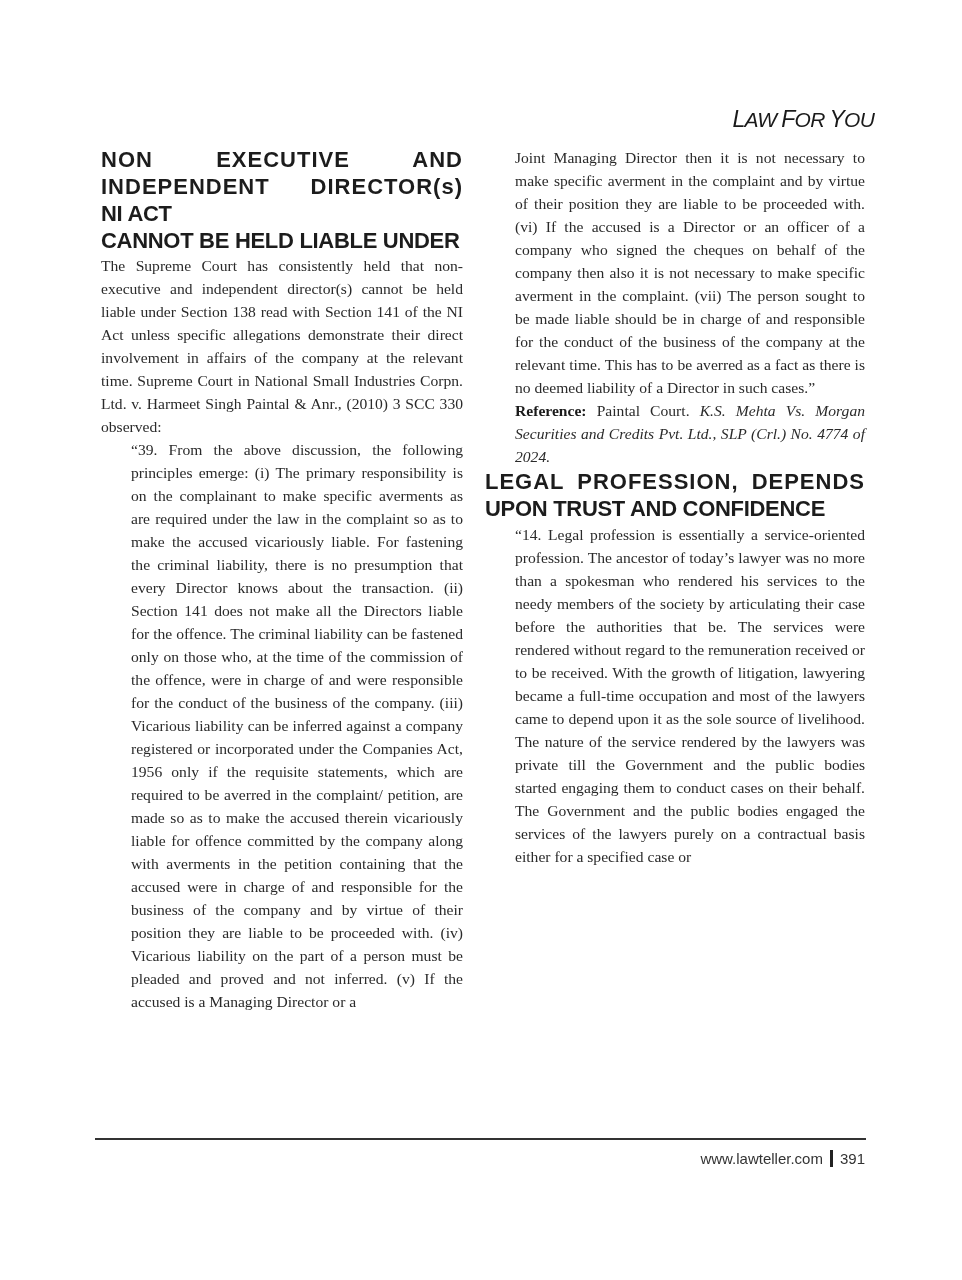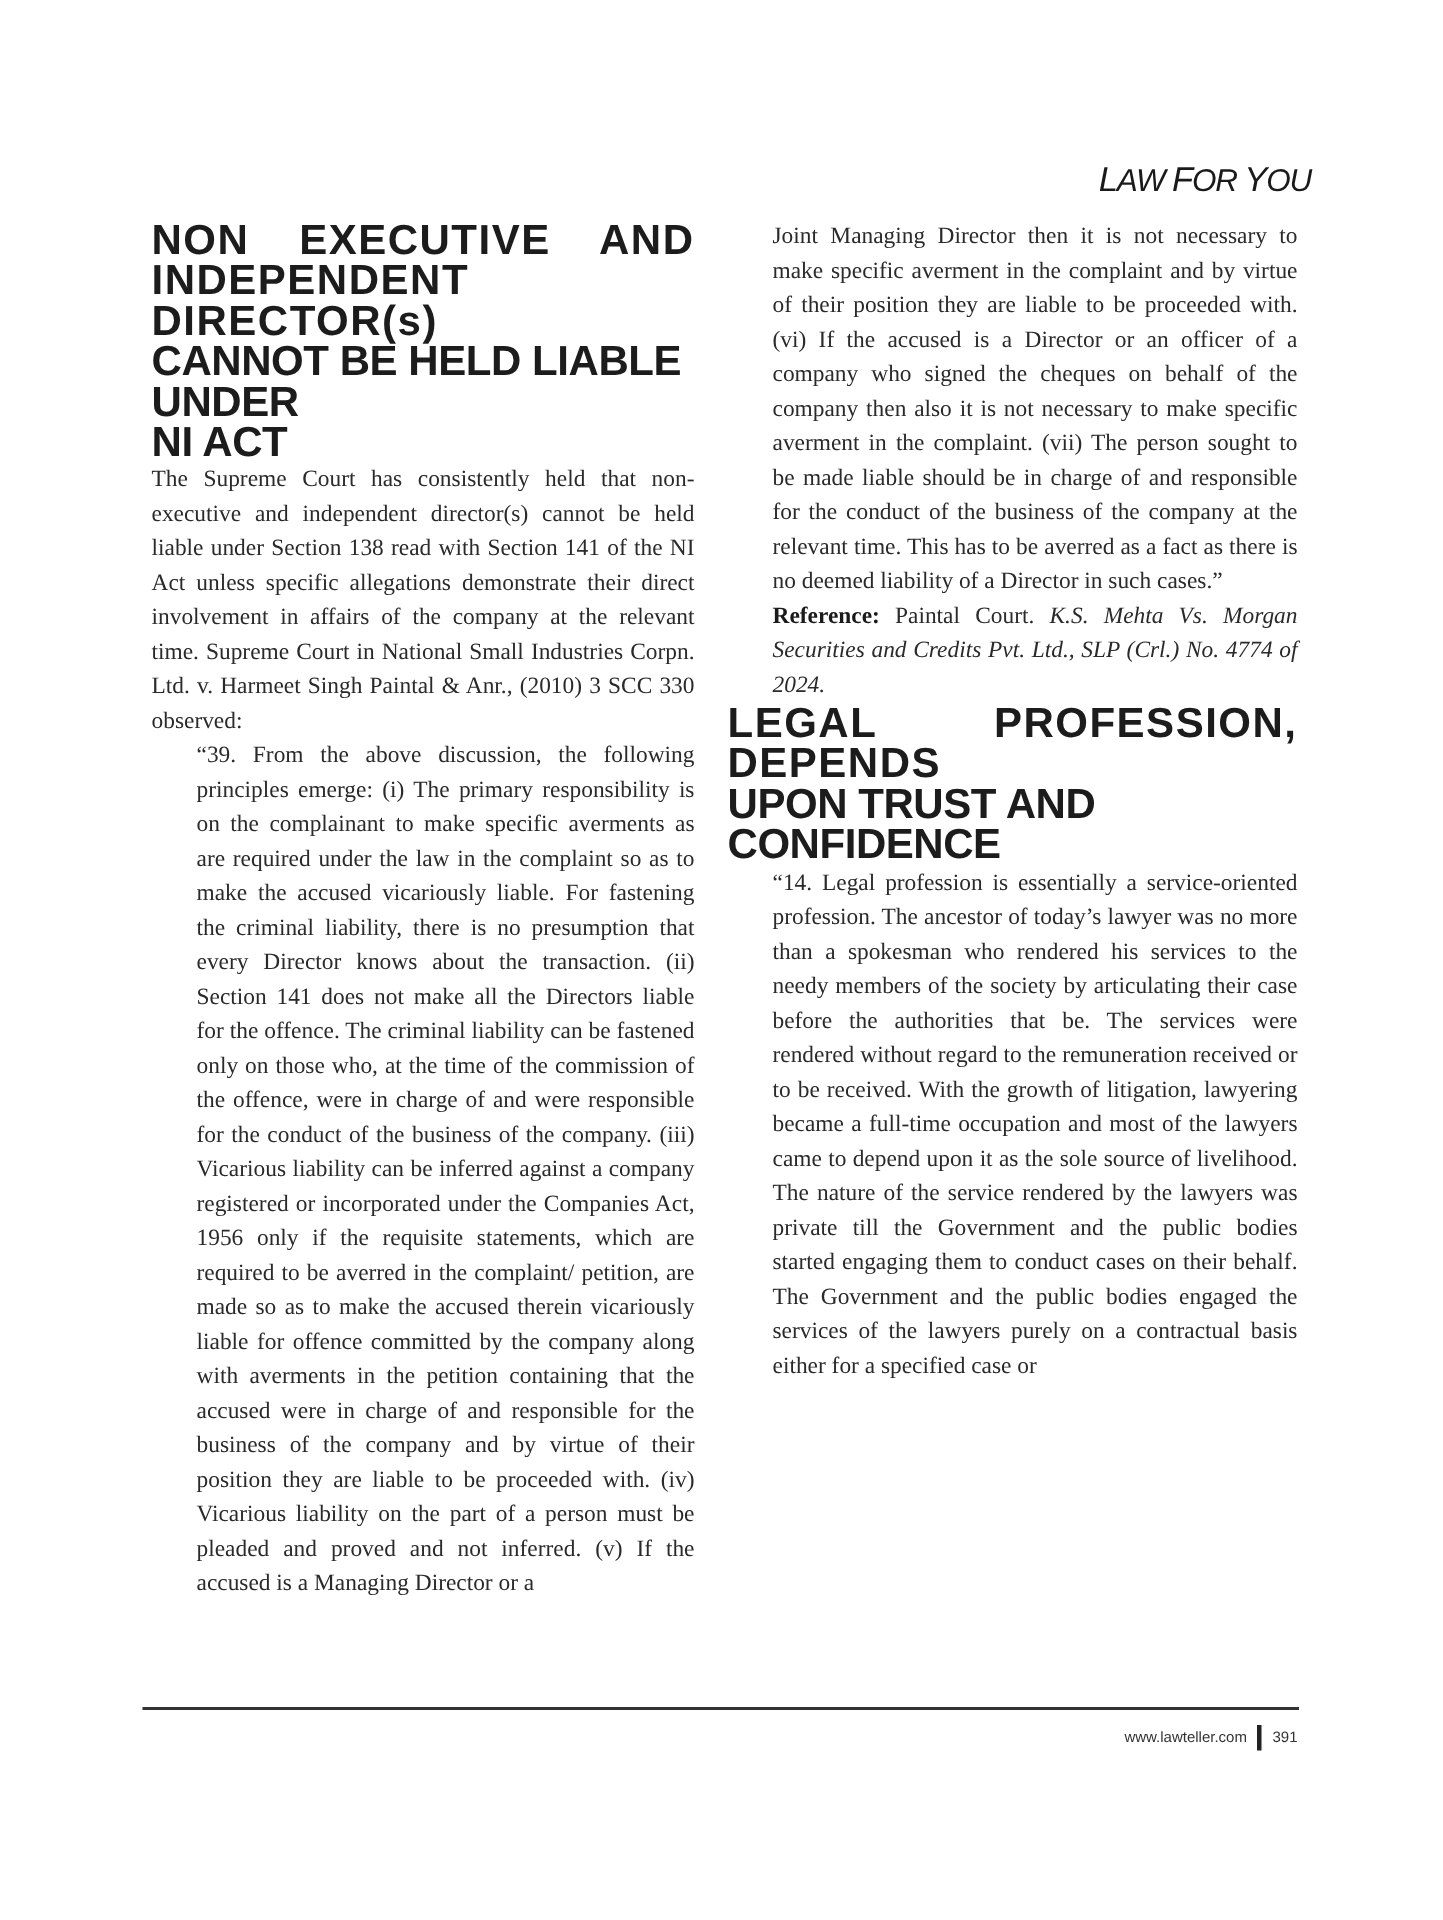--- a/index.html
+++ b/index.html
@@ -8,52 +8,52 @@
     position: absolute; top: 106px; right: 88px;
     font-family: "Liberation Sans", sans-serif; font-style: italic;
     font-size: 21px; letter-spacing: -0.8px; color: #1a1a1a;
   }
   .running-head .big { font-size: 23px; }
   .col { position: absolute; top: 146px; font-family: "Liberation Serif", serif; font-size: 15.6px; line-height: 23px; color: #2a2a2a; }
   .col-left { left: 101px; width: 362px; }
   .col-right { left: 485px; width: 380px; }
   .heading {
     font-family: "Liberation Sans", sans-serif; font-weight: bold;
-    font-size: 28px; line-height: 27px; color: #1c1c1c; margin: 0;
+    font-size: 22px; line-height: 27px; color: #1c1c1c; margin: 0;
     letter-spacing: -0.3px;
   }
   .heading .line { display: block; }
   .heading .spread { text-align: justify; text-align-last: justify; display: block; letter-spacing: 1px; }
   p { margin: 0; text-align: justify; }
   .quote { padding-left: 30px; }
   .col-right .indent-block { padding-left: 30px; }
   .ref b { font-weight: bold; color: #1a1a1a; }
   .ref i { font-style: italic; }
   .h2 { margin-bottom: 1px; }
   .footer-rule { position: absolute; left: 95px; top: 1138px; width: 771px; height: 2px; background: #333; }
   .footer {
     position: absolute; top: 1150px; right: 97px;
-    font-family: "Liberation Sans", sans-serif; font-size: 10px; color: #333;
+    font-family: "Liberation Sans", sans-serif; font-size: 15px; color: #333;
     display: flex; align-items: center; gap: 7px;
   }
   .footer .bar { width: 3px; height: 17px; background: #222; display: inline-block; }
 </style>
 </head>
 <body>
 
 <div class="running-head">
   <span class="big">L</span><span>AW </span><span class="big">F</span><span>OR </span><span class="big">Y</span><span>OU</span>
 </div>
 
 <div class="col col-left">
   <h2 class="heading">
     <span class="spread">NON EXECUTIVE AND</span>
     <span class="spread">INDEPENDENT DIRECTOR(s)</span>
+    <span class="line">NI ACT</span>
     <span class="line">CANNOT BE HELD LIABLE UNDER</span>
-    <span class="line">NI ACT</span>
   </h2>
   <p>The Supreme Court has consistently held that non-executive and independent director(s) cannot be held liable under Section 138 read with Section 141 of the NI Act unless specific allegations demonstrate their direct involvement in affairs of the company at the relevant time. Supreme Court in National Small Industries Corpn. Ltd. v. Harmeet Singh Paintal &amp; Anr., (2010) 3 SCC 330 observed:</p>
   <p class="quote">“39. From the above discussion, the following principles emerge: (i) The primary responsibility is on the complainant to make specific averments as are required under the law in the complaint so as to make the accused vicariously liable. For fastening the criminal liability, there is no presumption that every Director knows about the transaction. (ii) Section 141 does not make all the Directors liable for the offence. The criminal liability can be fastened only on those who, at the time of the commission of the offence, were in charge of and were responsible for the conduct of the business of the company. (iii) Vicarious liability can be inferred against a company registered or incorporated under the Companies Act, 1956 only if the requisite statements, which are required to be averred in the complaint/ petition, are made so as to make the accused therein vicariously liable for offence committed by the company along with averments in the petition containing that the accused were in charge of and responsible for the business of the company and by virtue of their position they are liable to be proceeded with. (iv) Vicarious liability on the part of a person must be pleaded and proved and not inferred. (v) If the accused is a Managing Director or a</p>
 </div>
 
 <div class="col col-right">
   <div class="indent-block">
     <p>Joint Managing Director then it is not necessary to make specific averment in the complaint and by virtue of their position they are liable to be proceeded with. (vi) If the accused is a Director or an officer of a company who signed the cheques on behalf of the company then also it is not necessary to make specific averment in the complaint. (vii) The person sought to be made liable should be in charge of and responsible for the conduct of the business of the company at the relevant time. This has to be averred as a fact as there is no deemed liability of a Director in such cases.”</p>
     <p class="ref"><b>Reference:</b><span> Paintal Court. </span><i>K.S. Mehta Vs. Morgan Securities and Credits Pvt. Ltd., SLP (Crl.) No. 4774 of 2024.</i></p>
   </div>

